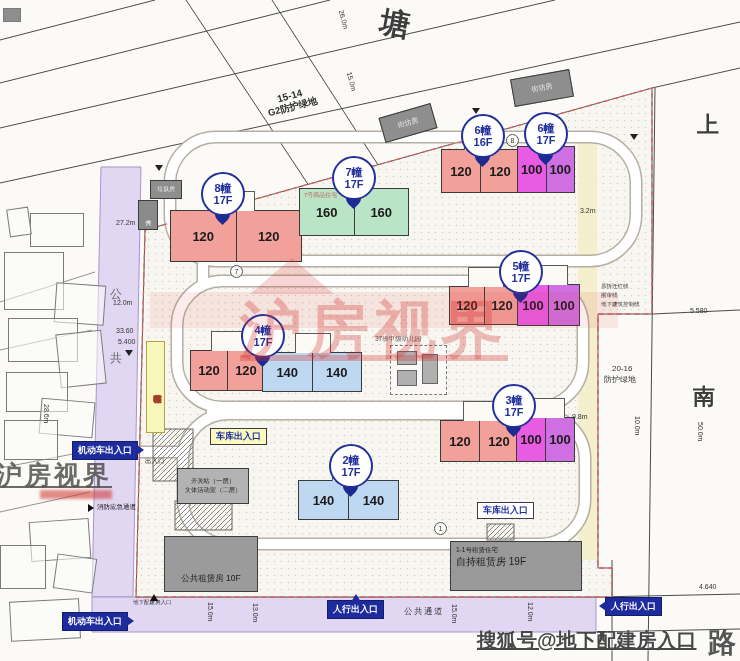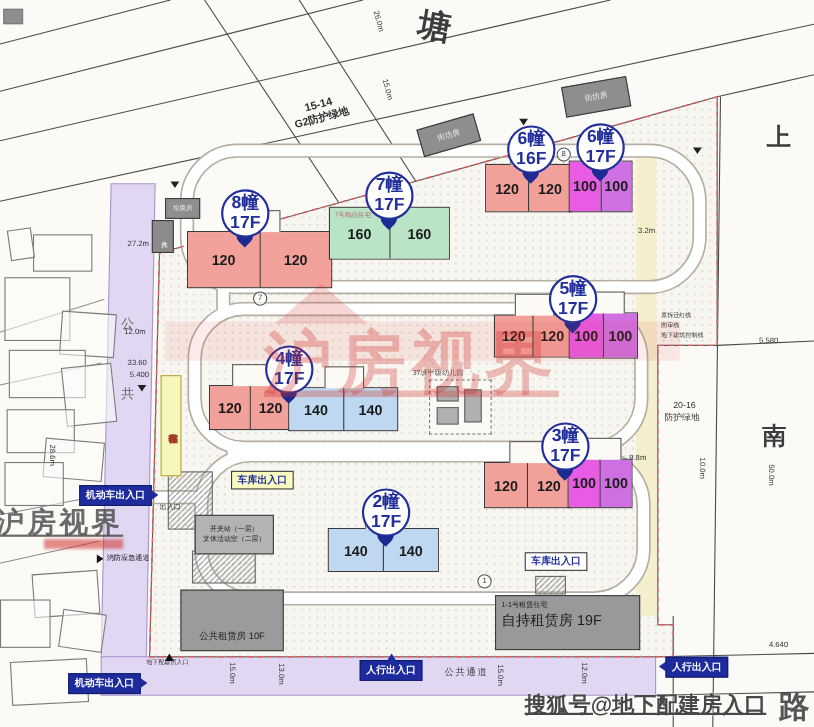--- a/index.html
+++ b/index.html
@@ -3,21 +3,21 @@
 <meta charset="utf-8">
 <style>
   html,body{margin:0;padding:0;background:#fff;}
   #stage{position:relative;width:740px;height:661px;overflow:hidden;background:#fbfaf7;
          font-family:"Liberation Sans","DejaVu Sans",sans-serif;}
   .abs{position:absolute;}
   
   .balloon{position:absolute;width:42px;text-align:center;z-index:6;}
   .bub{width:40px;height:40px;border-radius:50%;background:#fff;border:2.5px solid #23309c;
        display:flex;flex-direction:column;align-items:center;justify-content:center;
-       font-size:16px;font-weight:bold;color:#23309c;line-height:1.12;margin:0 auto;position:relative;z-index:2;}
+       font-size:11px;font-weight:bold;color:#23309c;line-height:1.12;margin:0 auto;position:relative;z-index:2;}
   .tail{width:15px;height:15px;background:#1d2a8f;transform:rotate(45deg);
         border-radius:50% 50% 0 50%;margin:-9px auto 0;position:relative;z-index:1;}
   
   .bsec{position:absolute;border:1.3px solid #3a3a3a;display:flex;z-index:4;}
   .cell{flex:1;display:flex;align-items:center;justify-content:center;font-size:13px;font-weight:bold;color:#1b1b1b;}
   .cell + .cell{border-left:1.2px solid #3a3a3a;}
   .pinkc{background:#f1a19a;}.greenc{background:#b9e4c5;}.bluec{background:#bdd8f0;}
   .mag1{background:#e75ce3;}.mag2{background:#cf70e2;}
   .core{position:absolute;top:-20px;left:50%;width:34px;height:20px;margin-left:-17px;
         background:#fcfaf5;border:1px solid #5a5a5a;z-index:-1;}
@@ -256,21 +256,21 @@
     <div class="bub">
         <span>2幢</span>
         <span>17F</span>
       </div>
     <div class="tail"></div>
   </div>
 
   <div class="gray" style="left:164px;top:536px;width:94px;height:56px;font-size:8.5px;align-items:flex-end;padding-bottom:6px;box-sizing:border-box;">公共租赁房 10F</div>
   <div class="gray" style="left:450px;top:541px;width:132px;height:50px;background:#999;flex-direction:column;align-items:flex-start;justify-content:flex-start;padding:4px 0 0 5px;box-sizing:border-box;">
     <div style="font-size:6.5px;">1-1号租赁住宅</div>
-    <div style="font-size:13px;">自持租赁房 19F</div>
+    <div style="font-size:10px;">自持租赁房 19F</div>
   </div>
   <div class="gray" style="left:177px;top:468px;width:70px;height:34px;background:#b3b3b3;flex-direction:column;">
     <div style="font-size:6.3px;">开关站（一层）</div>
     <div style="font-size:6.3px;">文体活动室（二层）</div>
   </div>
   <div class="small" style="left:375px;top:335px;font-size:6.5px;color:#555;">37班甲级幼儿园</div>
   <div class="kindbox" style="left:390px;top:345px;width:55px;height:48px;">
     <div class="mini" style="left:6px;top:5px;width:18px;height:12px;"></div>
     <div class="mini" style="left:6px;top:24px;width:18px;height:14px;"></div>
     <div class="mini" style="left:31px;top:8px;width:14px;height:28px;"></div>

